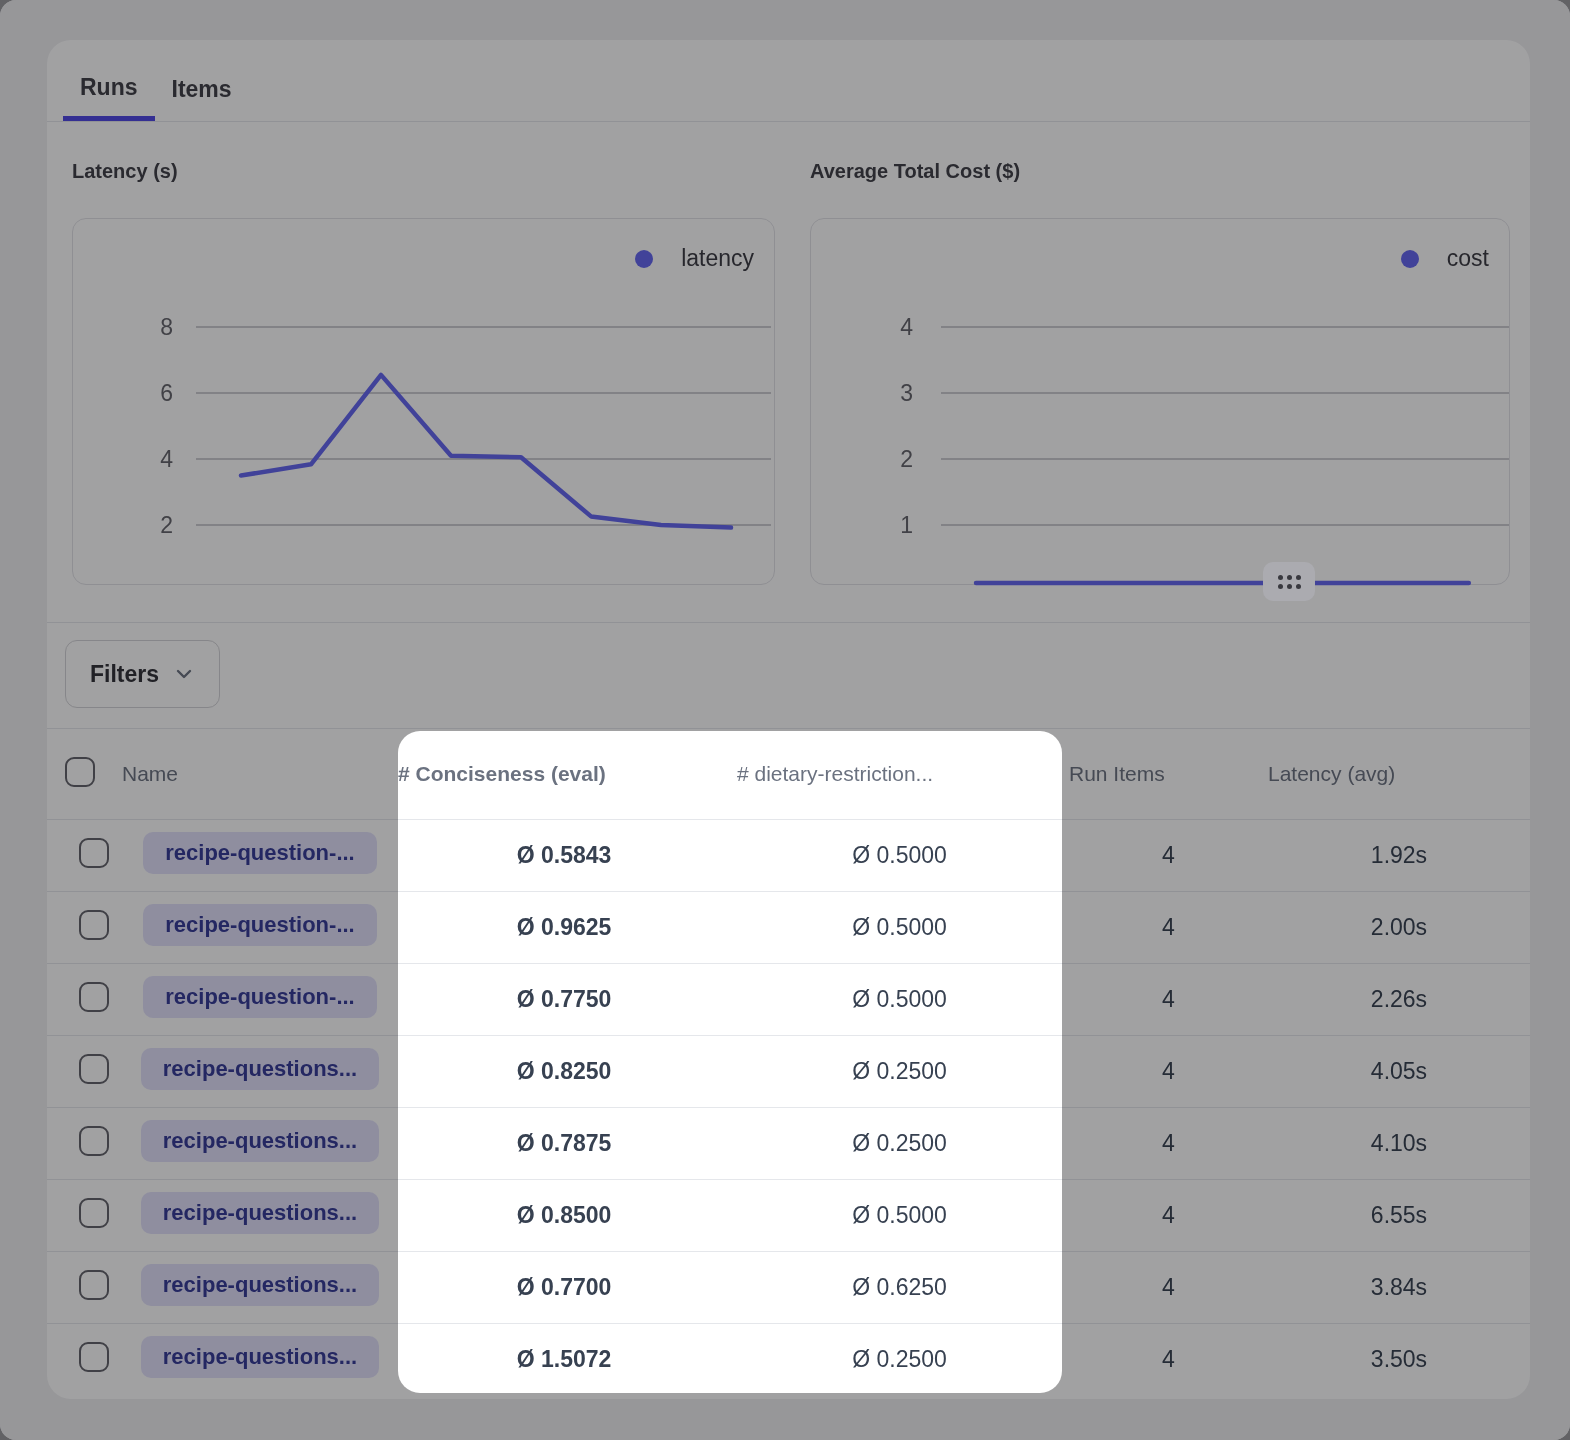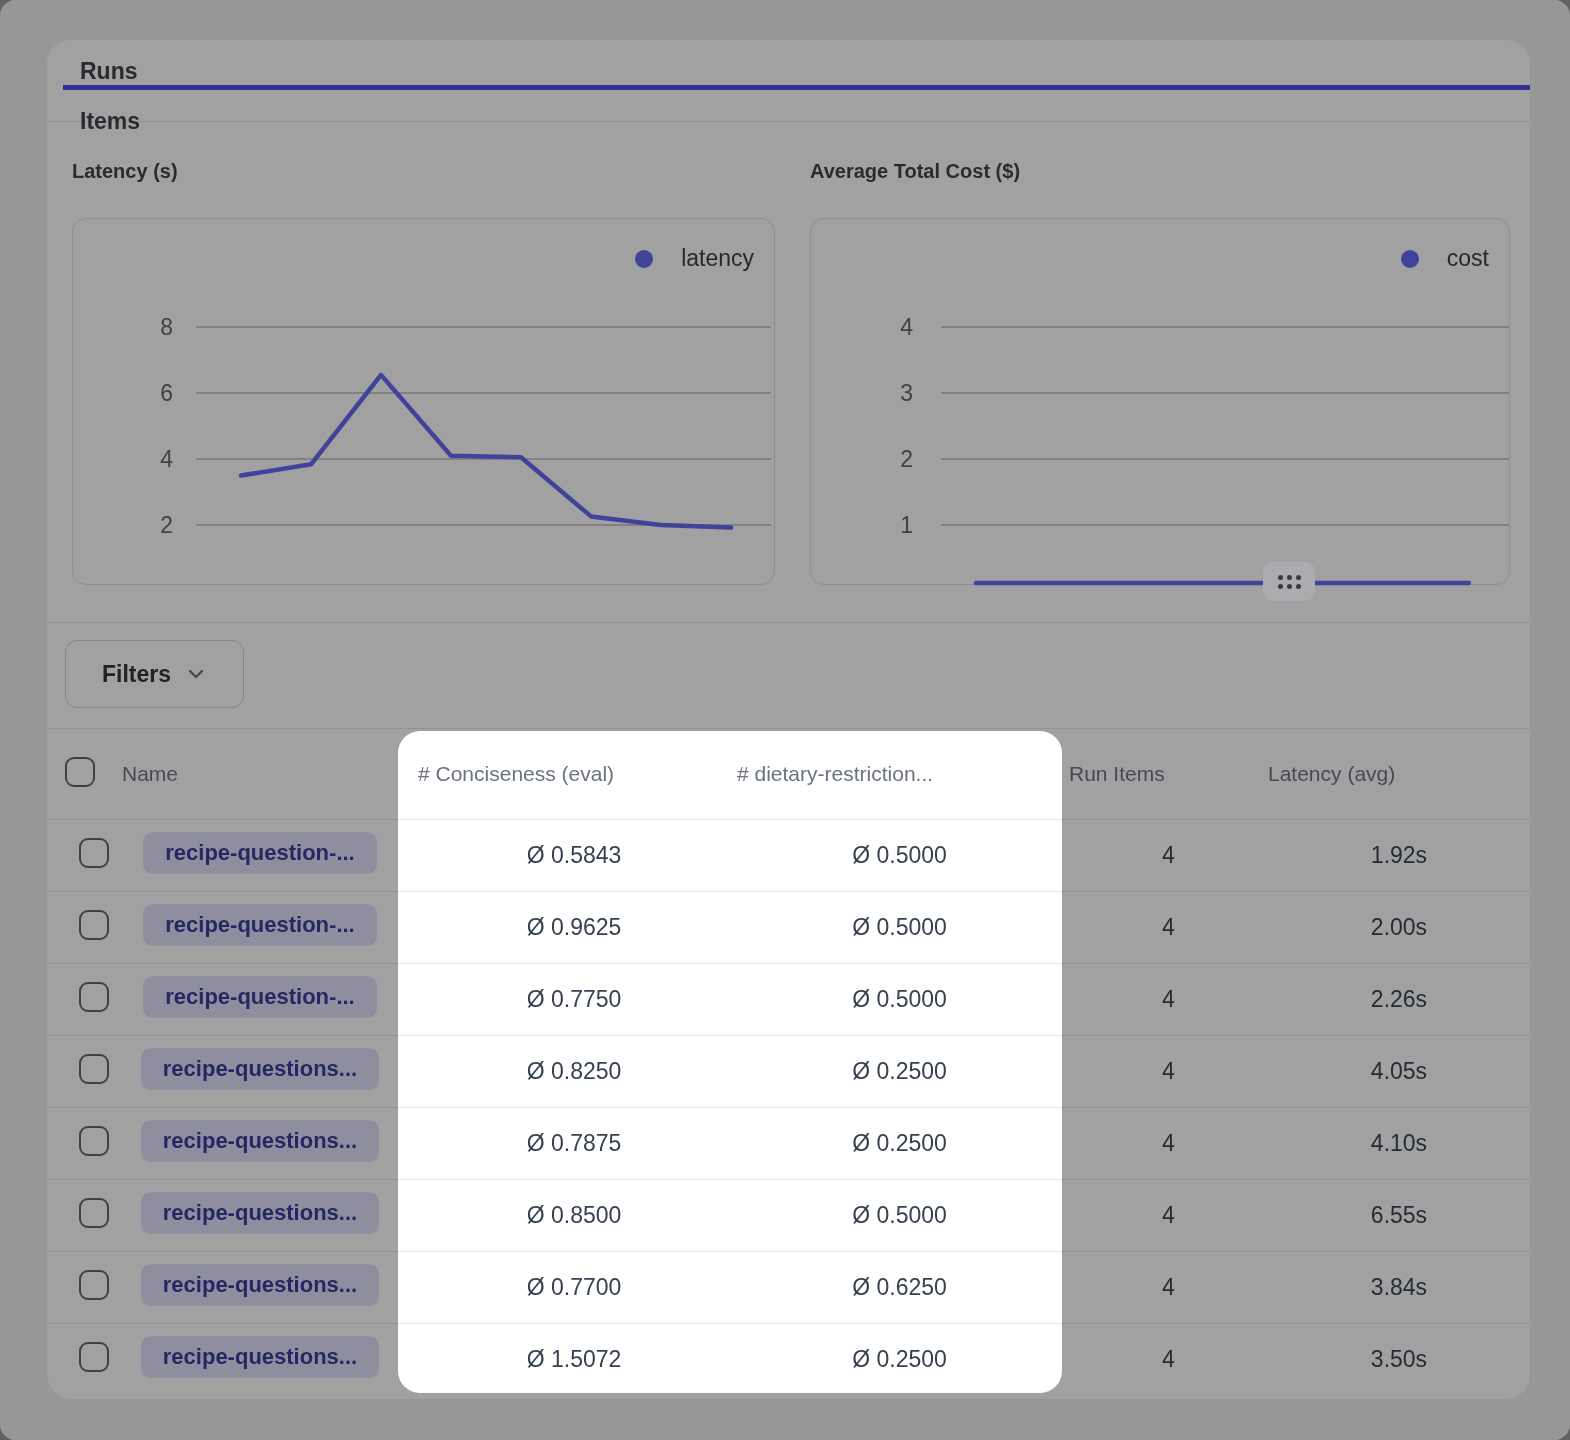--- a/index.html
+++ b/index.html
@@ -4,51 +4,51 @@
 <style>
   html,body{margin:0;padding:0;background:#626265;}
   *{box-sizing:border-box;}
   .stage{position:relative;width:1570px;height:1440px;background:#efeff1;overflow:hidden;
          font-family:"Liberation Sans","DejaVu Sans",sans-serif;border-radius:16px;}
   .card{position:absolute;left:47px;top:40px;width:1483px;height:1359px;background:#ffffff;
         border-radius:24px;overflow:hidden;}
 
   
   .tabbar{position:absolute;left:0;top:0;right:0;height:82px;border-bottom:1.5px solid #e5e7eb;
-          display:flex;padding-left:16px;flex-direction:column;}
+          display:flex;padding-left:16px;}
   .tab{display:flex;align-items:center;padding:18px 17px 0 17px;font-size:23px;font-weight:600;
        color:#3f3f46;cursor:pointer;}
   .tab.active{border-bottom:5px solid var(--accent);}
 
   
   .sec-title{position:absolute;font-size:20px;font-weight:700;color:#3f3f46;}
   .chart-card{position:absolute;width:703px;height:367px;border:1.5px solid #e2e2e7;
               border-radius:14px;background:#ffffff;}
   .legend{position:absolute;top:26px;right:20px;display:flex;align-items:center;gap:28px;
           font-size:23px;color:#3a3a42;}
   .legend .dot{width:18px;height:18px;border-radius:50%;background:var(--line);}
   svg.plot{position:absolute;left:0;top:0;}
 
   
   .divider1{position:absolute;left:0;right:0;top:582px;border-top:1.5px solid #e5e7eb;}
   .handle{position:absolute;left:1263px;top:562px;width:52px;height:39px;border-radius:10px;
           background:#ababb0;display:flex;align-items:center;justify-content:center;z-index:60;cursor:grab;}
   .handle .dots{display:grid;grid-template-columns:repeat(3,5px);grid-template-rows:repeat(2,5px);gap:4px;}
   .handle .dots i{width:5px;height:5px;border-radius:50%;background:#39393f;}
-  .filters-btn{position:absolute;left:18px;top:600px;height:68px;padding:0 36px;border:1.5px solid #d4d4d8;
+  .filters-btn{position:absolute;left:18px;top:600px;height:68px;padding:0 24px;border:1.5px solid #d4d4d8;
           border-radius:12px;background:transparent;display:flex;align-items:center;gap:14px;
           font-size:23px;font-weight:600;color:#2f2f36;cursor:pointer;font-family:inherit;}
 
   
   .table{position:absolute;left:0;right:0;top:688px;bottom:0;border-top:1.5px solid #e5e7eb;}
   .thead,.trow{display:grid;grid-template-columns:57px 276px 332px 332px 206px 1fr;
                padding-left:18px;align-items:center;}
   .thead{height:90px;font-size:21px;font-weight:500;color:#6b7280;}
   .trow{height:72px;border-top:1.5px solid #e5e7eb;font-size:23px;color:#374151;text-align:center;}
-  .cell.conc{padding-left:20px;}
+  .cell.conc{padding-left:0;font-weight:bold;}
   .cell.diet{padding-left:7px;}
   .cell.runi{padding-left:7px;}
   .checkbox{display:inline-block;width:30px;height:30px;border:2px solid #62626a;border-radius:9px;
             background:transparent;cursor:pointer;}
   .badge{display:inline-block;max-width:272px;padding:8px 22px;border-radius:10px;
          background:var(--badge-bg);color:var(--badge-text);font-size:22px;font-weight:700;
          white-space:nowrap;overflow:hidden;cursor:pointer;}
 
   
   .spotlight{position:absolute;left:398px;top:731px;width:664px;height:662px;border-radius:22px;

